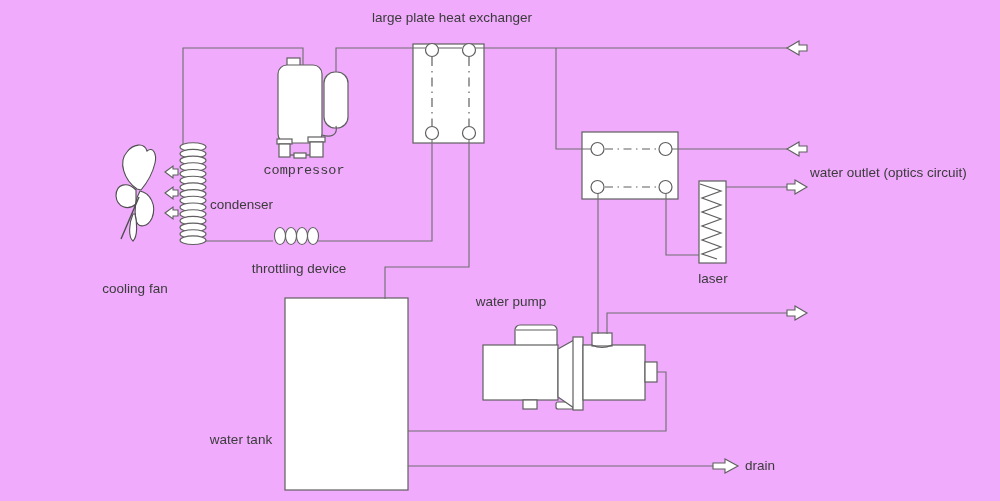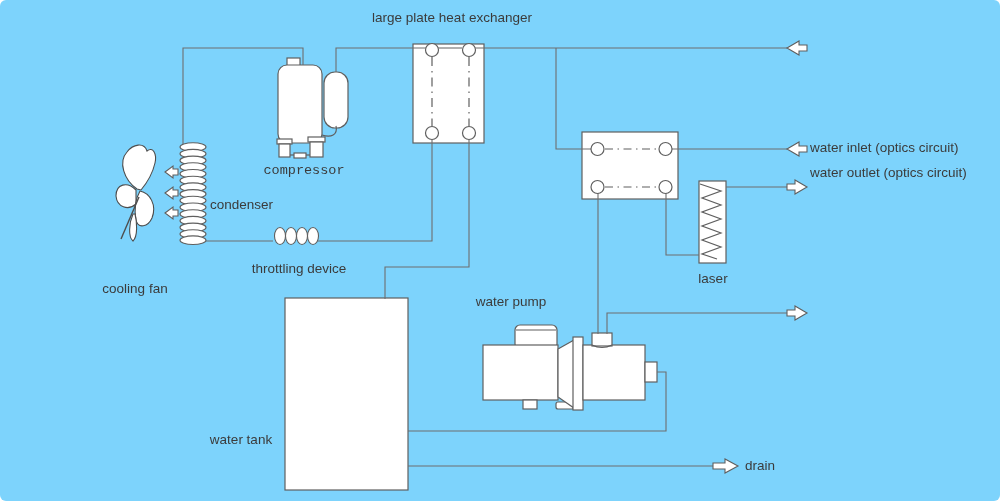--- a/index.html
+++ b/index.html
@@ -1,18 +1,18 @@
 <!DOCTYPE html>
 <html><head>
 <meta charset="utf-8">
 <style>
   html,body{margin:0;padding:0;background:#ffffff;}
   .canvas{
-    position:relative;width:1000px;height:501px;background:#7dd3fc;
-    font-family:"Liberation Sans", sans-serif;overflow:hidden;border-radius:6px;
+    position:relative;width:1000px;height:501px;background:#f0abfc;
+    font-family:"Liberation Sans", sans-serif;overflow:hidden;
   }
   .canvas svg{position:absolute;left:0;top:0;}
   .lbl{
     position:absolute;font-size:13.5px;line-height:1.1;color:#3b3b3b;
     white-space:nowrap;
   }
   .lbl.ctr{transform:translate(-50%,-50%);}
   .lbl.lft{transform:translateY(-50%);}
 </style>
 </head>
@@ -155,17 +155,16 @@
 
   <div class="lbl ctr" style="left:452px;top:18px;">large plate heat exchanger</div>
   <div class="lbl ctr" style="left:304px;top:171px;font-family:Liberation Mono, monospace;">compressor</div>
   <div class="lbl lft" style="left:210px;top:205px;">condenser</div>
   <div class="lbl ctr" style="left:135px;top:257px;margin-top:32px;">cooling fan</div>
   <div class="lbl ctr" style="left:299px;top:269px;">throttling device</div>
   <div class="lbl ctr" style="left:241px;top:440px;">water tank</div>
   <div class="lbl ctr" style="left:511px;top:302px;">water pump</div>
   <div class="lbl ctr" style="left:713px;top:279px;">laser</div>
 
-  <div class="lbl lft" style="left:810px;top:148px;">water inlet (optics circuit)</div>
   <div class="lbl lft" style="left:810px;top:173px;">water outlet (optics circuit)</div>
   <div class="lbl lft" style="left:745px;top:466px;">drain</div>
 
 </div>
 
 </body></html>

